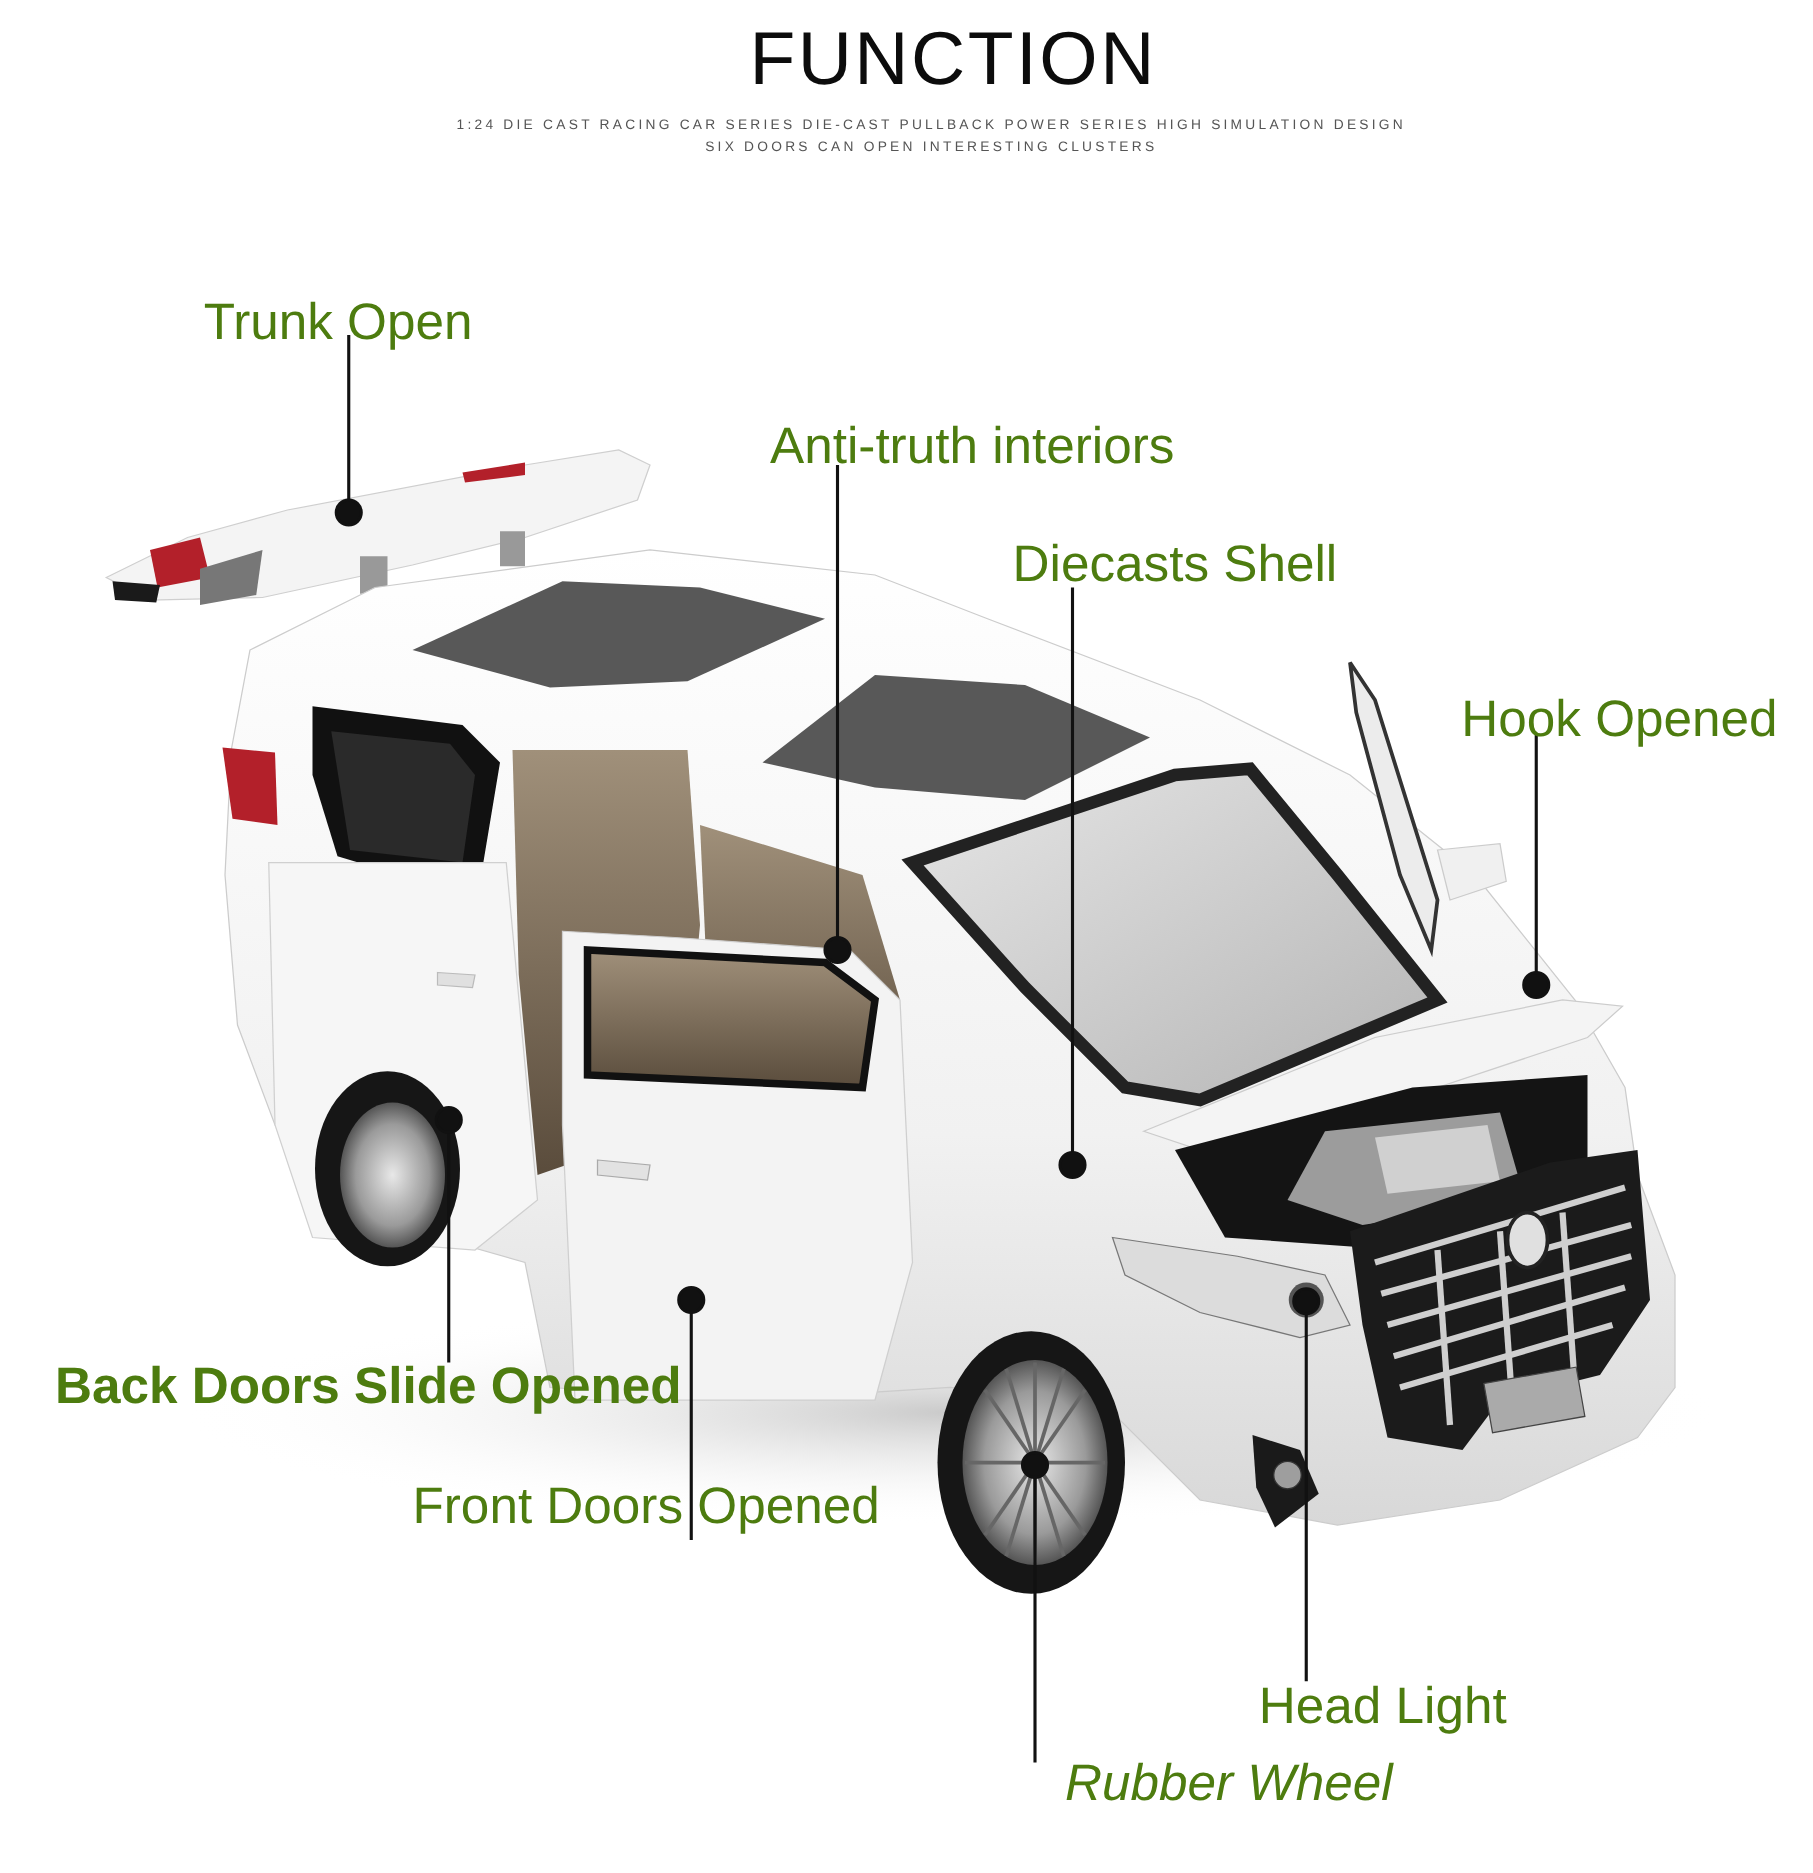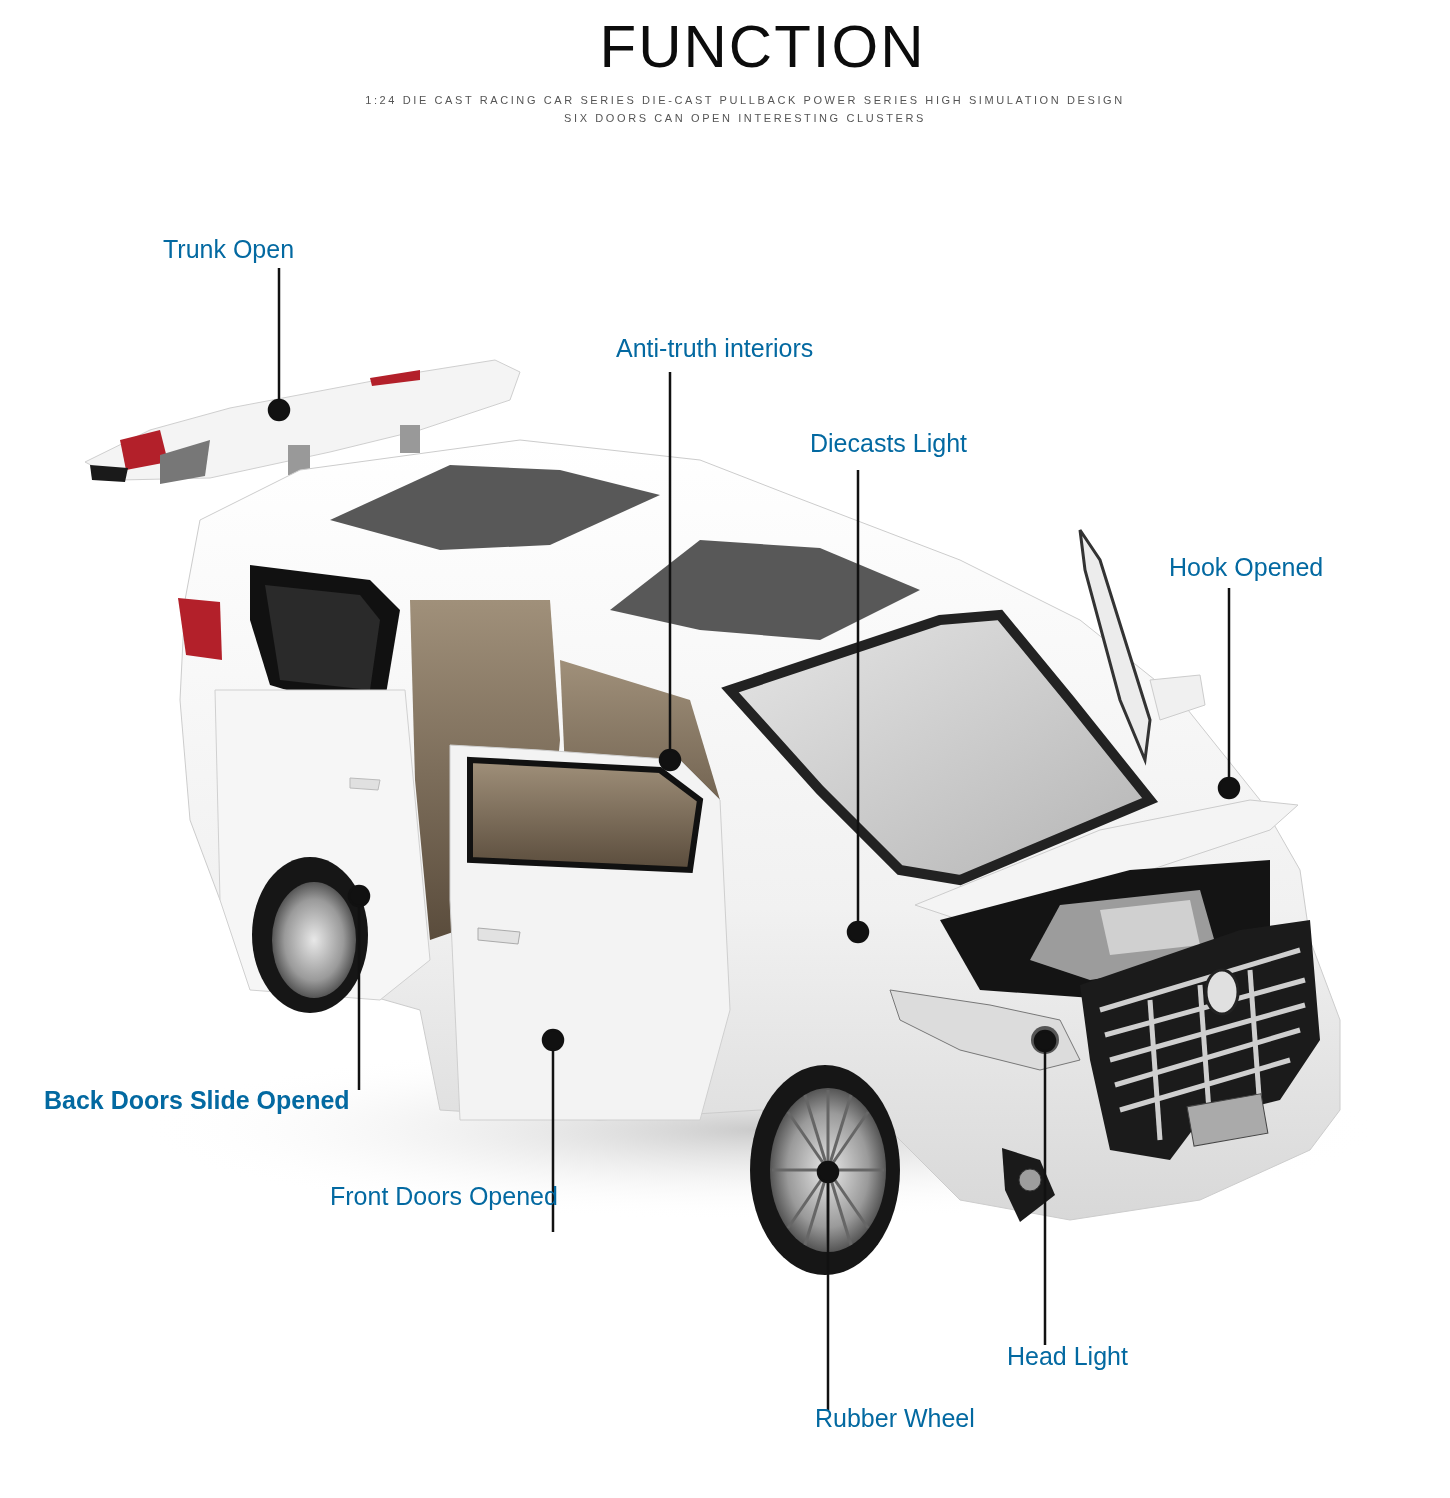--- a/index.html
+++ b/index.html
@@ -4,21 +4,21 @@
   <style>
     html, body { margin: 0; padding: 0; background: #ffffff; }
     body { width: 1450px; height: 1498px; position: relative; overflow: hidden;
            font-family: "Liberation Sans", sans-serif; color: #111; }
     .title { position: absolute; left: 0; width: 1525px; top: 12px; text-align: center;
              font-size: 60px; font-weight: 400; letter-spacing: 2px; color: #0c0c0c; }
     .subtitle { position: absolute; left: 0; width: 1490px; text-align: center;
                 font-size: 11px; letter-spacing: 2.6px; color: #555; }
     .subtitle.l1 { top: 94px; }
     .subtitle.l2 { top: 112px; }
-    .label { position: absolute; font-size: 25px; color: #0369a1; white-space: nowrap; line-height: 1; }
+    .label { position: absolute; font-size: 41px; color: #4d7c0f; white-space: nowrap; line-height: 1; }
     .car { position: absolute; left: 0; top: 0; width: 1450px; height: 1498px; }
     .callouts { position: absolute; left: 0; top: 0; width: 1450px; height: 1498px; pointer-events: none; }
   </style>
 </head>
 <body>
 
 <div class="title">FUNCTION</div>
 <div class="subtitle l1">1:24 DIE CAST RACING CAR SERIES DIE-CAST PULLBACK POWER SERIES HIGH SIMULATION DESIGN</div>
 <div class="subtitle l2">SIX DOORS CAN OPEN INTERESTING CLUSTERS</div>
 
@@ -159,18 +159,18 @@
     <line x1="1045" y1="1041" x2="1045" y2="1345"></line>
     <circle cx="1045" cy="1041" r="10"></circle>
 
     <line x1="828" y1="1172" x2="828" y2="1410"></line>
     <circle cx="828" cy="1172" r="10"></circle>
   </g>
 </svg>
 
 <div class="label" style="left:163px; top:237px;">Trunk Open</div>
 <div class="label" style="left:616px; top:336px;">Anti-truth interiors</div>
-<div class="label" style="left:810px; top:431px;">Diecasts Light</div>
+<div class="label" style="left:810px; top:431px;">Diecasts Shell</div>
 <div class="label" style="left:1169px; top:555px;">Hook Opened</div>
 <div class="label" style="left:44px; top:1088px;font-weight:bold;">Back Doors Slide Opened</div>
 <div class="label" style="left:330px; top:1184px;">Front Doors Opened</div>
 <div class="label" style="left:1007px; top:1344px;text-align:center;">Head Light</div>
-<div class="label" style="left:815px; top:1406px;">Rubber Wheel</div>
+<div class="label" style="left:852px; top:1406px;font-style:italic;">Rubber Wheel</div>
 
 </body></html>

